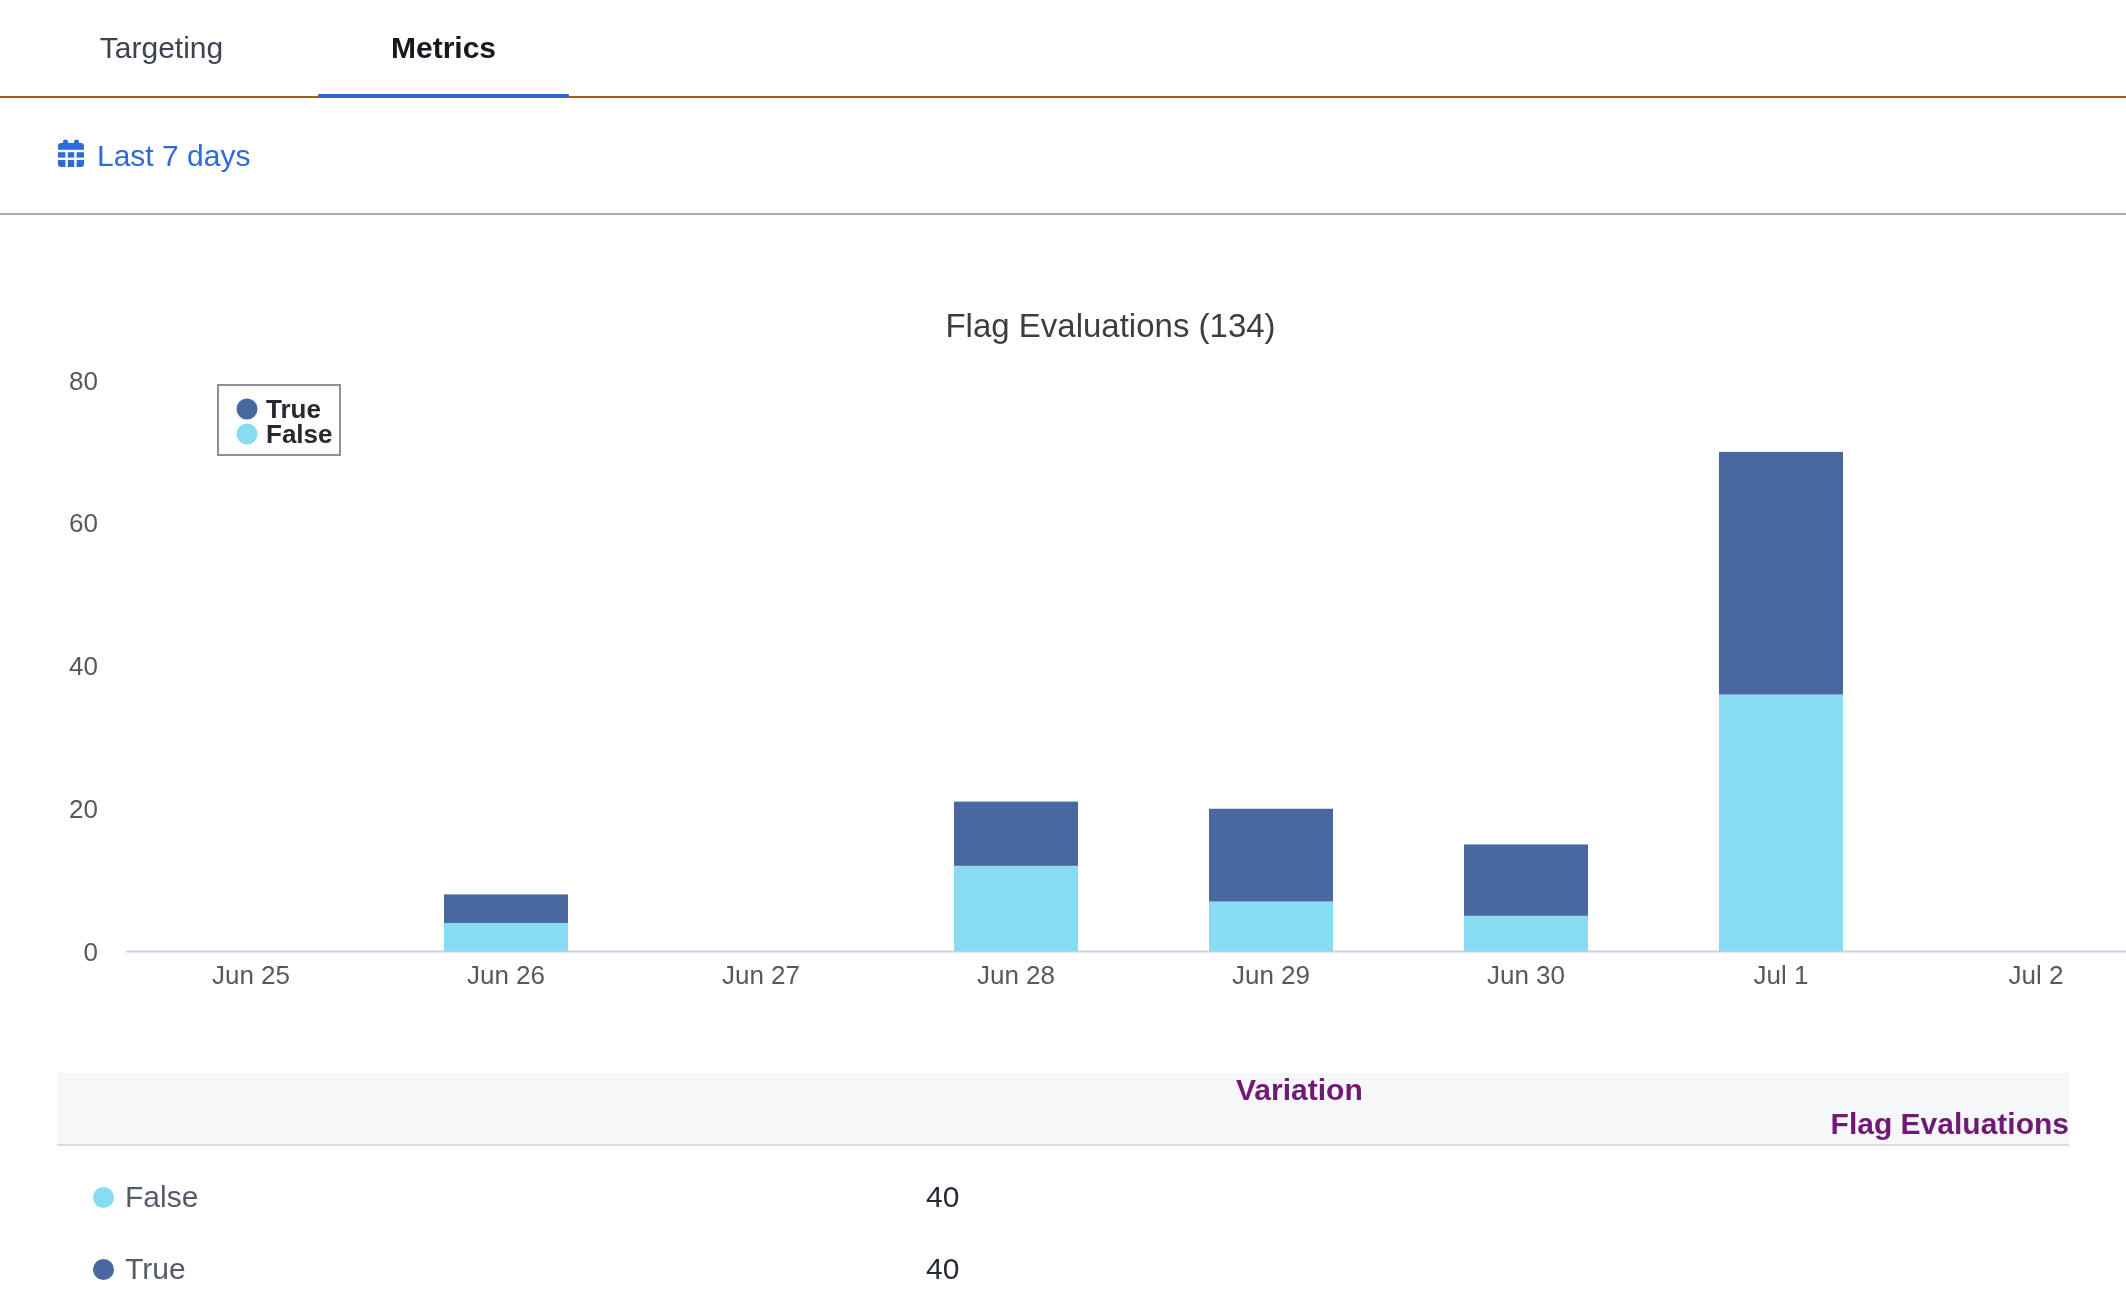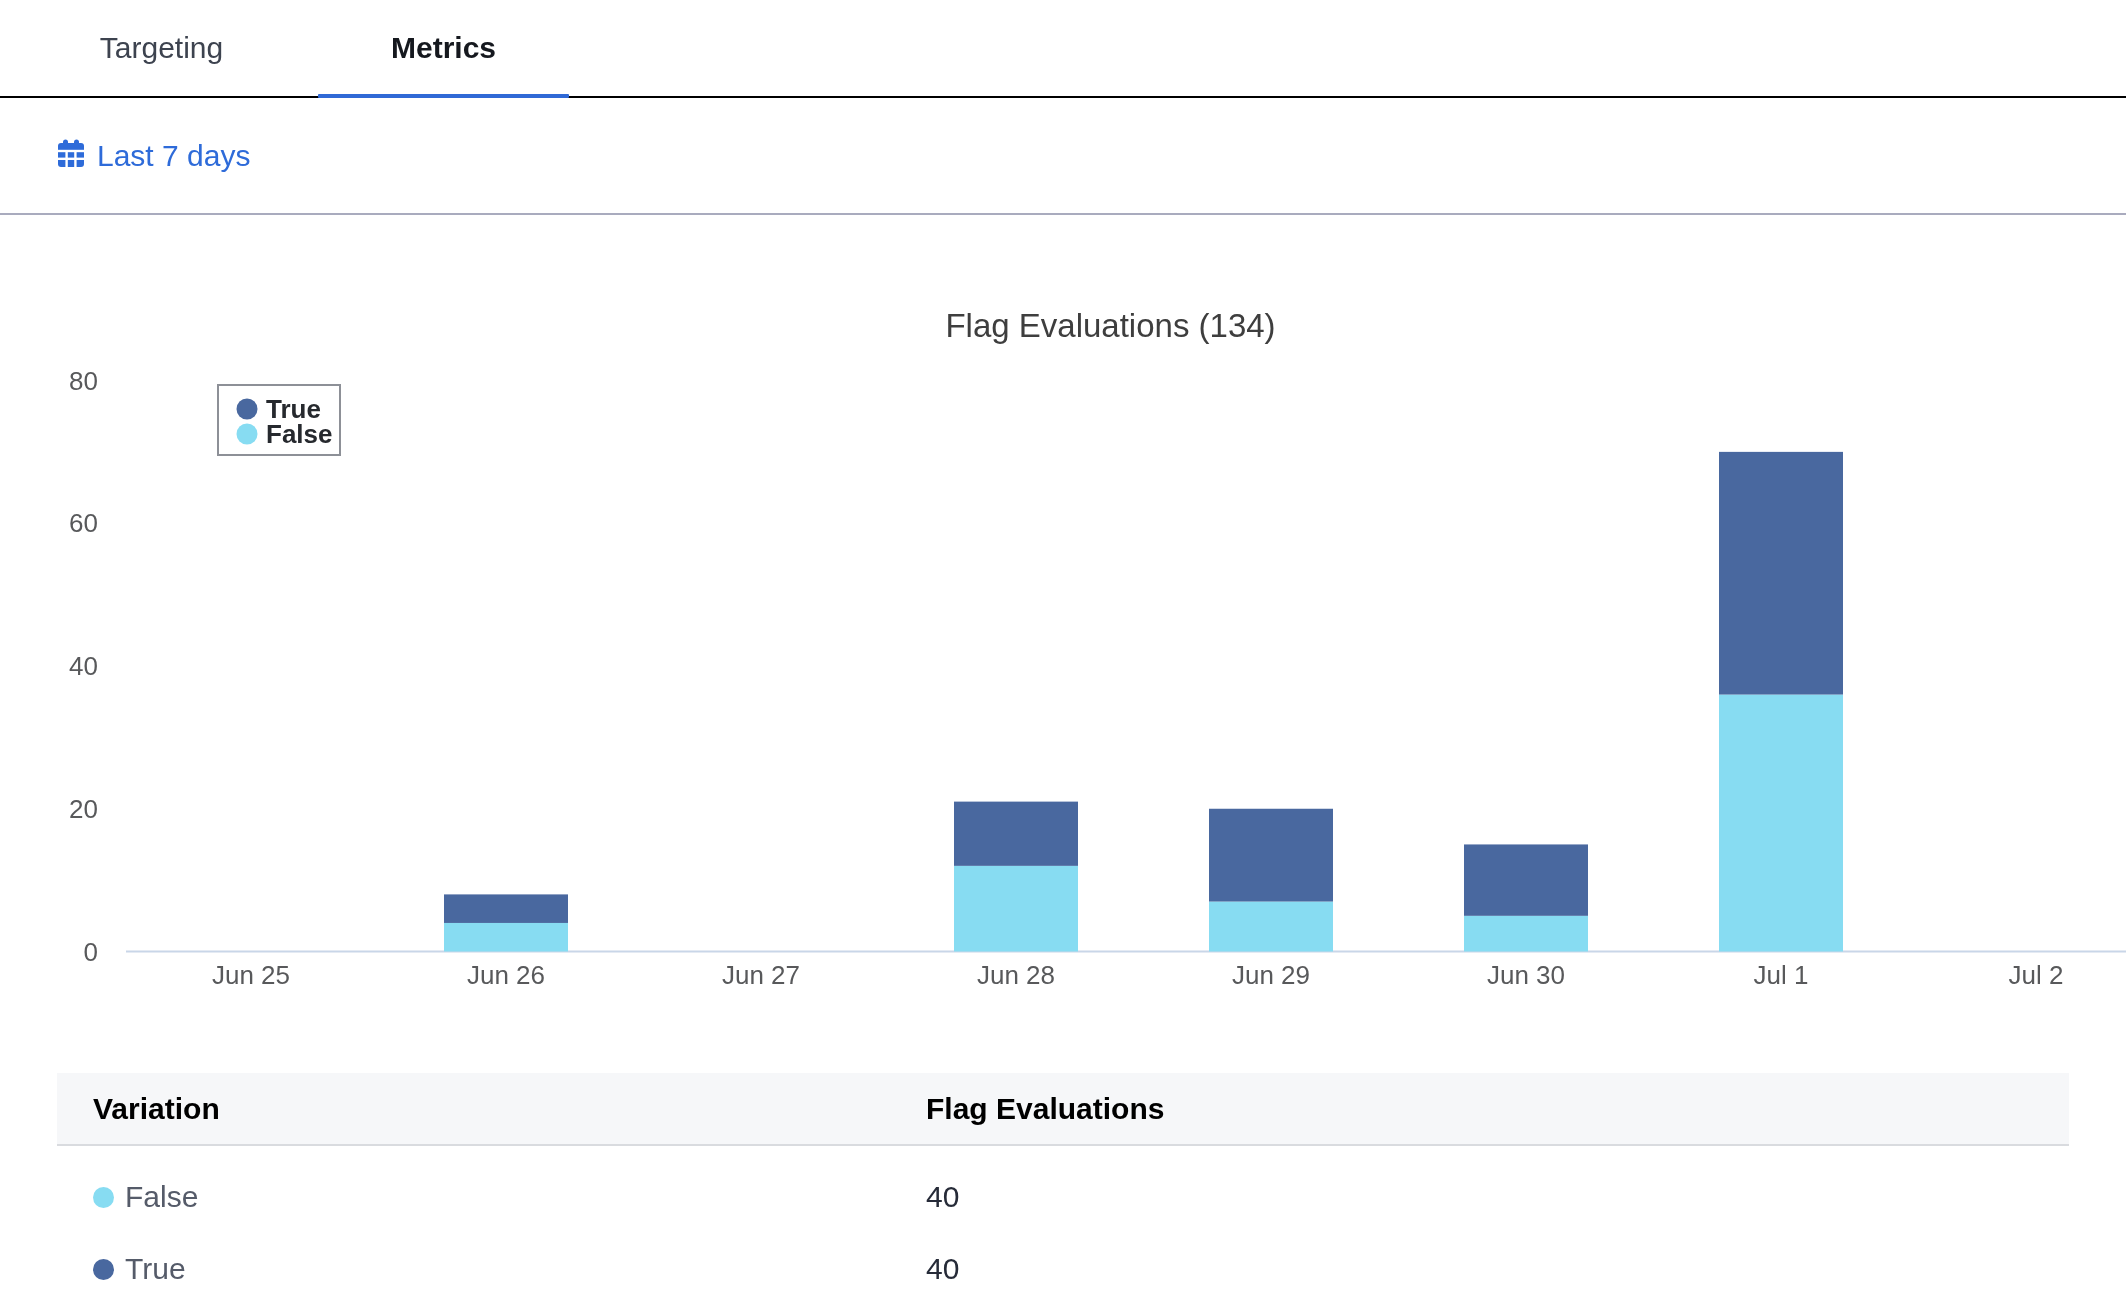--- a/index.html
+++ b/index.html
@@ -3,21 +3,21 @@
 <meta charset="utf-8">
 <style>
   html,body{margin:0;padding:0;}
   body{
     width:2126px;height:1312px;overflow:hidden;background:#ffffff;
     font-family:"Liberation Sans", sans-serif;
     -webkit-font-smoothing:antialiased;
   }
   
   .tabbar{
-    height:96px;border-bottom:2px solid #000000;
+    height:96px;border-bottom:2px solid #a16207;
     display:flex;align-items:stretch;padding-left:36px;gap:31px;background:#fff;
   }
   .tab{
     width:251px;display:flex;align-items:center;justify-content:center;
     font-size:30px;color:#3D434F;position:relative;cursor:pointer;white-space:nowrap;
   }
   .tab.active{font-weight:bold;color:#15181E;}
   .tab.active::after{
     content:'';position:absolute;left:0;right:0;bottom:-2px;height:4px;
     background:var(--underline,#3069D6);border-radius:1px;
@@ -33,22 +33,22 @@
   .chart-section{position:relative;height:835px;background:#fff;padding-left:44px;}
   .chart-title{
     position:absolute;left:126px;width:1969px;top:92px;text-align:center;
     font-size:33px;font-weight:500;color:#3E3E3E;
   }
   #chart-svg{position:absolute;left:0;top:0;}
   #chart-svg text{font-family:"Liberation Sans", sans-serif;}
   
   .table-wrap{margin:23px 57px 0 57px;}
   .thead{
-    display:flex;align-items:center;height:71px;background:#F6F7F9;
-    border-bottom:2px solid #D9DBDF;font-size:30px;font-weight:bold;color:#000000;
+    display:flex;align-items:flex-end;height:71px;background:#F6F7F9;
+    border-bottom:2px solid #D9DBDF;font-size:30px;font-weight:bold;color:#701a75;flex-direction:column;
   }
   .th1{width:869px;padding-left:36px;box-sizing:border-box;}
   .tbody{padding-top:15px;}
   .trow{display:flex;align-items:center;height:72px;font-size:30px;}
   .tc1{width:869px;padding-left:36px;box-sizing:border-box;display:flex;align-items:center;gap:11px;color:#555B69;}
   .tc2{color:#262B38;}
   .dot{width:21px;height:21px;border-radius:50%;flex:0 0 auto;}
 </style>
 </head>
 <body>

